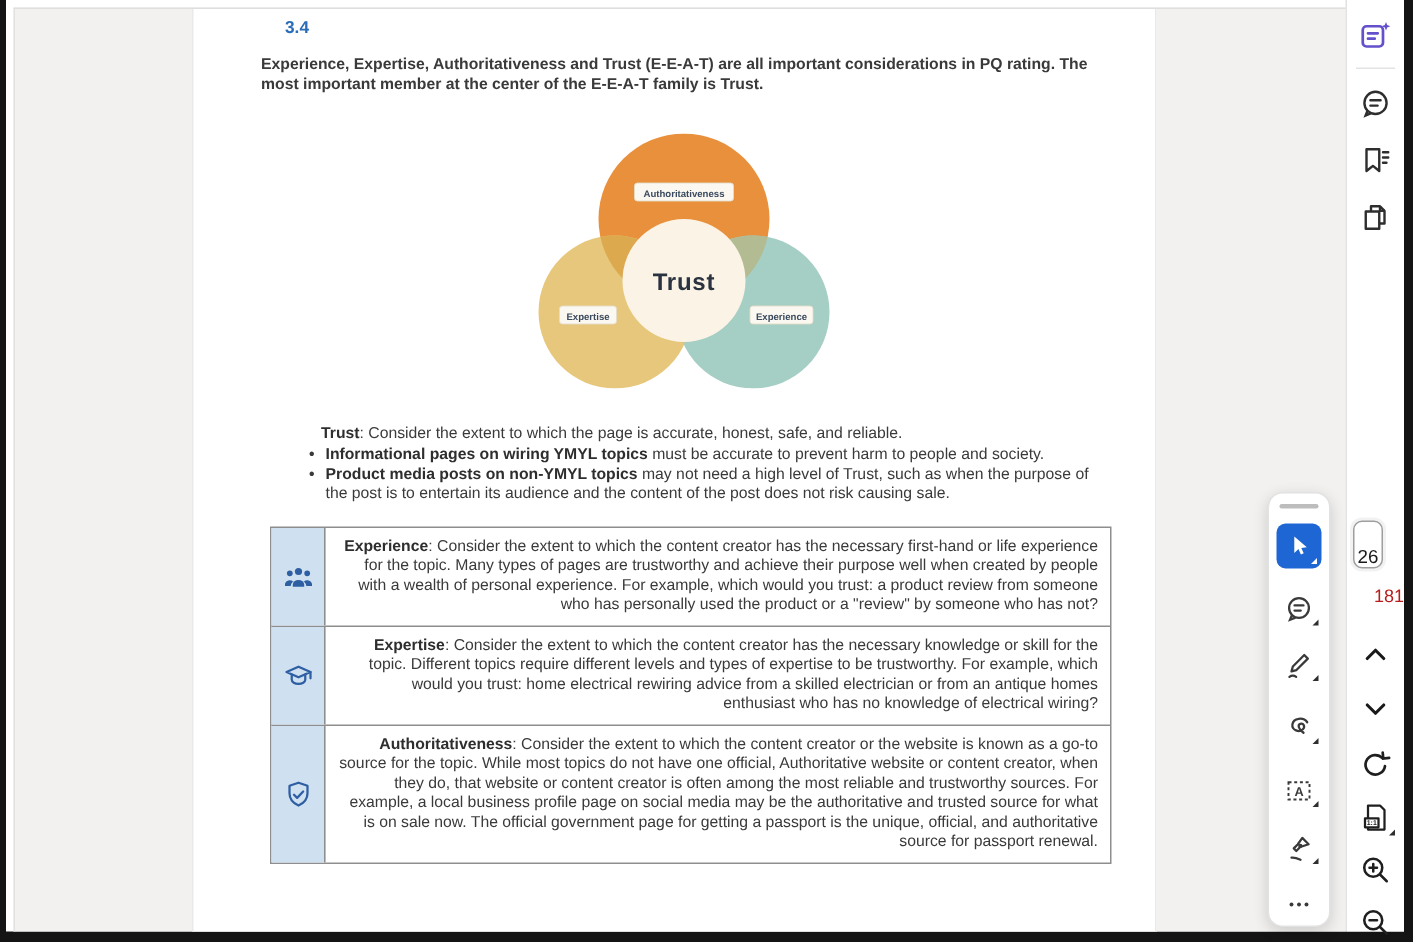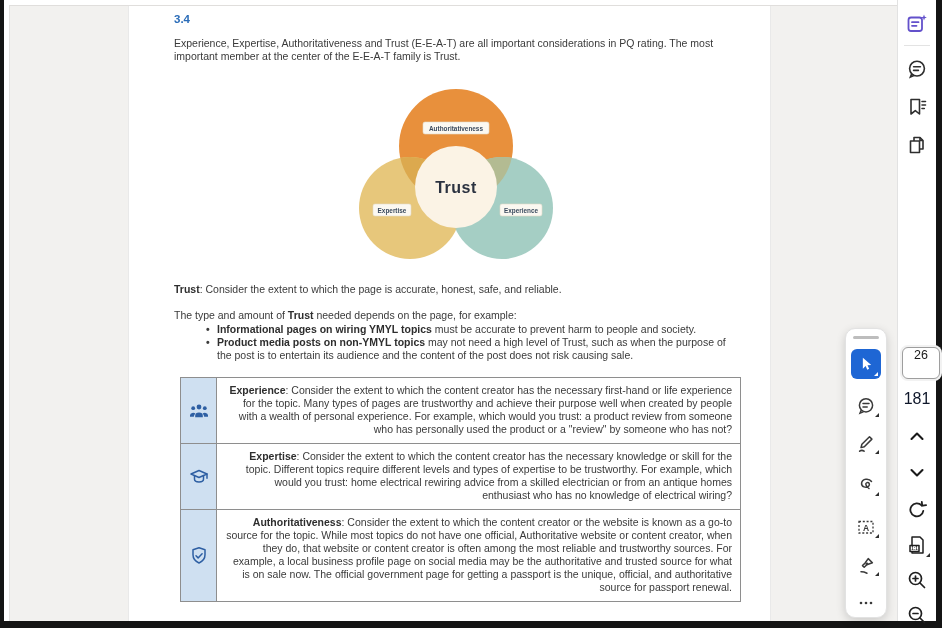--- a/index.html
+++ b/index.html
@@ -7,24 +7,24 @@
   body { position:relative; background:#141414; font-family:"Liberation Sans", sans-serif; overflow:hidden; }
   .app { position:absolute; left:4px; top:0; right:6px; bottom:7px; background:#ffffff; }
   .doc-area { position:absolute; left:5px; top:5px; right:39px; bottom:0; background:#f2f1ef; border-top:1px solid #e0dedc; border-left:1px solid #e3e1df; }
   .rail-divider-v { position:absolute; right:38px; top:0; bottom:0; width:1px; background:#e2e2e2; }
   .right-rail { position:absolute; right:0; top:0; bottom:0; width:38px; background:#ffffff; }
 
   .page { position:absolute; left:118px; top:0; width:643px; height:100%; background:#ffffff; border-left:1px solid #e9e9e9; border-right:1px solid #e9e9e9; overflow:hidden; }
   .page-inner { padding:6px 32px 0 45px; color:#3a3a3a; font-size:10.5px; line-height:13px; }
 
   .heading { display:flex; color:#2a6cb8; font-weight:bold; font-size:11.5px; line-height:14px; }
-  .heading .h-num { width:38px; }
-  .para { margin-top:11px; }
+  .heading .h-num { width:38px;margin-left:16px; }
+  .para { margin-top:11px;font-weight:bold; }
   .venn-wrap { width:206px; height:170px; margin:26px auto 0; }
-  .gap-lg { margin-top:24px; }
+  .gap-lg { margin-top:24px;margin-left:40px; }
   .gap-sm { margin-top:13px; }
   .bullets { list-style:none; margin-top:1px; }
   .bullets li { position:relative; padding-left:43px; }
   .bullets li::before { content:"•"; position:absolute; left:32px; top:0; font-weight:bold; }
   b { color:#2e2e2e; }
 
   .eeat-table { margin:15px 0 0 6px; width:561px; border:1px solid #8e8e8e; background:#fff; }
   .t-row { display:flex; border-bottom:1px solid #8e8e8e; }
   .t-row:last-child { border-bottom:none; }
   .icon-cell { width:36px; flex:0 0 36px; background:#cfe0f1; border-right:1px solid #8e8e8e; display:flex; align-items:center; justify-content:center; }
@@ -35,22 +35,22 @@
   .qt-handle { width:26px; height:3px; border-radius:2px; background:#bdbdbd; margin-top:7px; }
   .qt-select { width:30px; height:30px; margin-top:10px; background:#1e66d4; border-radius:6px; position:relative; display:flex; align-items:center; justify-content:center; }
   .qt-btn { width:30px; height:26px; position:relative; display:flex; align-items:center; justify-content:center; }
   .fly { position:absolute; right:2px; bottom:2px; width:0; height:0; border-left:4px solid transparent; border-bottom:4px solid #2e2e2e; }
   .fly-w { border-bottom-color:#ffffff; right:3px; bottom:3px; }
   .mt14{margin-top:14px}.mt11{margin-top:11px}.mt16{margin-top:16px}.mt12{margin-top:12px}
 
   
   .rail-btn { position:absolute; left:50%; transform:translateX(-50%); width:30px; height:28px; display:flex; align-items:center; justify-content:center; }
   .rail-divider-h { position:absolute; left:6px; right:6px; top:45px; height:1px; background:#e3e3e3; }
-  .page-box { position:absolute; left:4px; top:347px; width:38px; height:32px; background:#fff; border:1px solid #9e9e9e; border-radius:6px; box-shadow:0 0 0 2px #f2f2f2; display:flex; align-items:flex-start; justify-content:center; font-size:12.5px; color:#1a1a1a; }
-  .page-total { position:absolute; left:0; right:0; top:390px; text-align:center; font-size:16px; color:#0f172a; }
+  .page-box { position:absolute; left:4px; top:347px; width:20px; height:32px; background:#fff; border:1px solid #9e9e9e; border-radius:6px; box-shadow:0 0 0 2px #f2f2f2; display:flex; align-items:flex-end; justify-content:center; font-size:12.5px; color:#1a1a1a; }
+  .page-total { position:absolute; left:0; right:0; top:390px; text-align:right; font-size:12px; color:#b91c1c; }
   svg { display:block; }
 </style>
 </head>
 <body>
 
 <div class="app">
 
   <div class="doc-area">
 
     <div class="page">
@@ -99,23 +99,20 @@
               <text x="168" y="124" text-anchor="middle" font-size="6.4" font-weight="bold" fill="#3a4a5e">Experience</text>
             </g>
             <text x="103" y="104" text-anchor="middle" font-size="16" font-weight="bold" fill="#2b3240" letter-spacing="0.5">Trust</text>
           </svg>
         </div>
 
         <div class="gap-lg">
           <b>Trust</b><span>: Consider the extent to which the page is accurate, honest, safe, and reliable.</span>
         </div>
 
-        <div class="gap-sm">
-          <span>The type and amount of </span><b>Trust</b><span> needed depends on the page, for example:</span>
-        </div>
 
         <ul class="bullets">
           <li><b>Informational pages on wiring YMYL topics</b><span> must be accurate to prevent harm to people and society.</span></li>
           <li><b>Product media posts on non-YMYL topics</b><span> may not need a high level of Trust, such as when the purpose of the post is to entertain its audience and the content of the post does not risk causing sale.</span></li>
         </ul>
 
 
         <div class="eeat-table">
           <div class="t-row">
             <div class="icon-cell">

